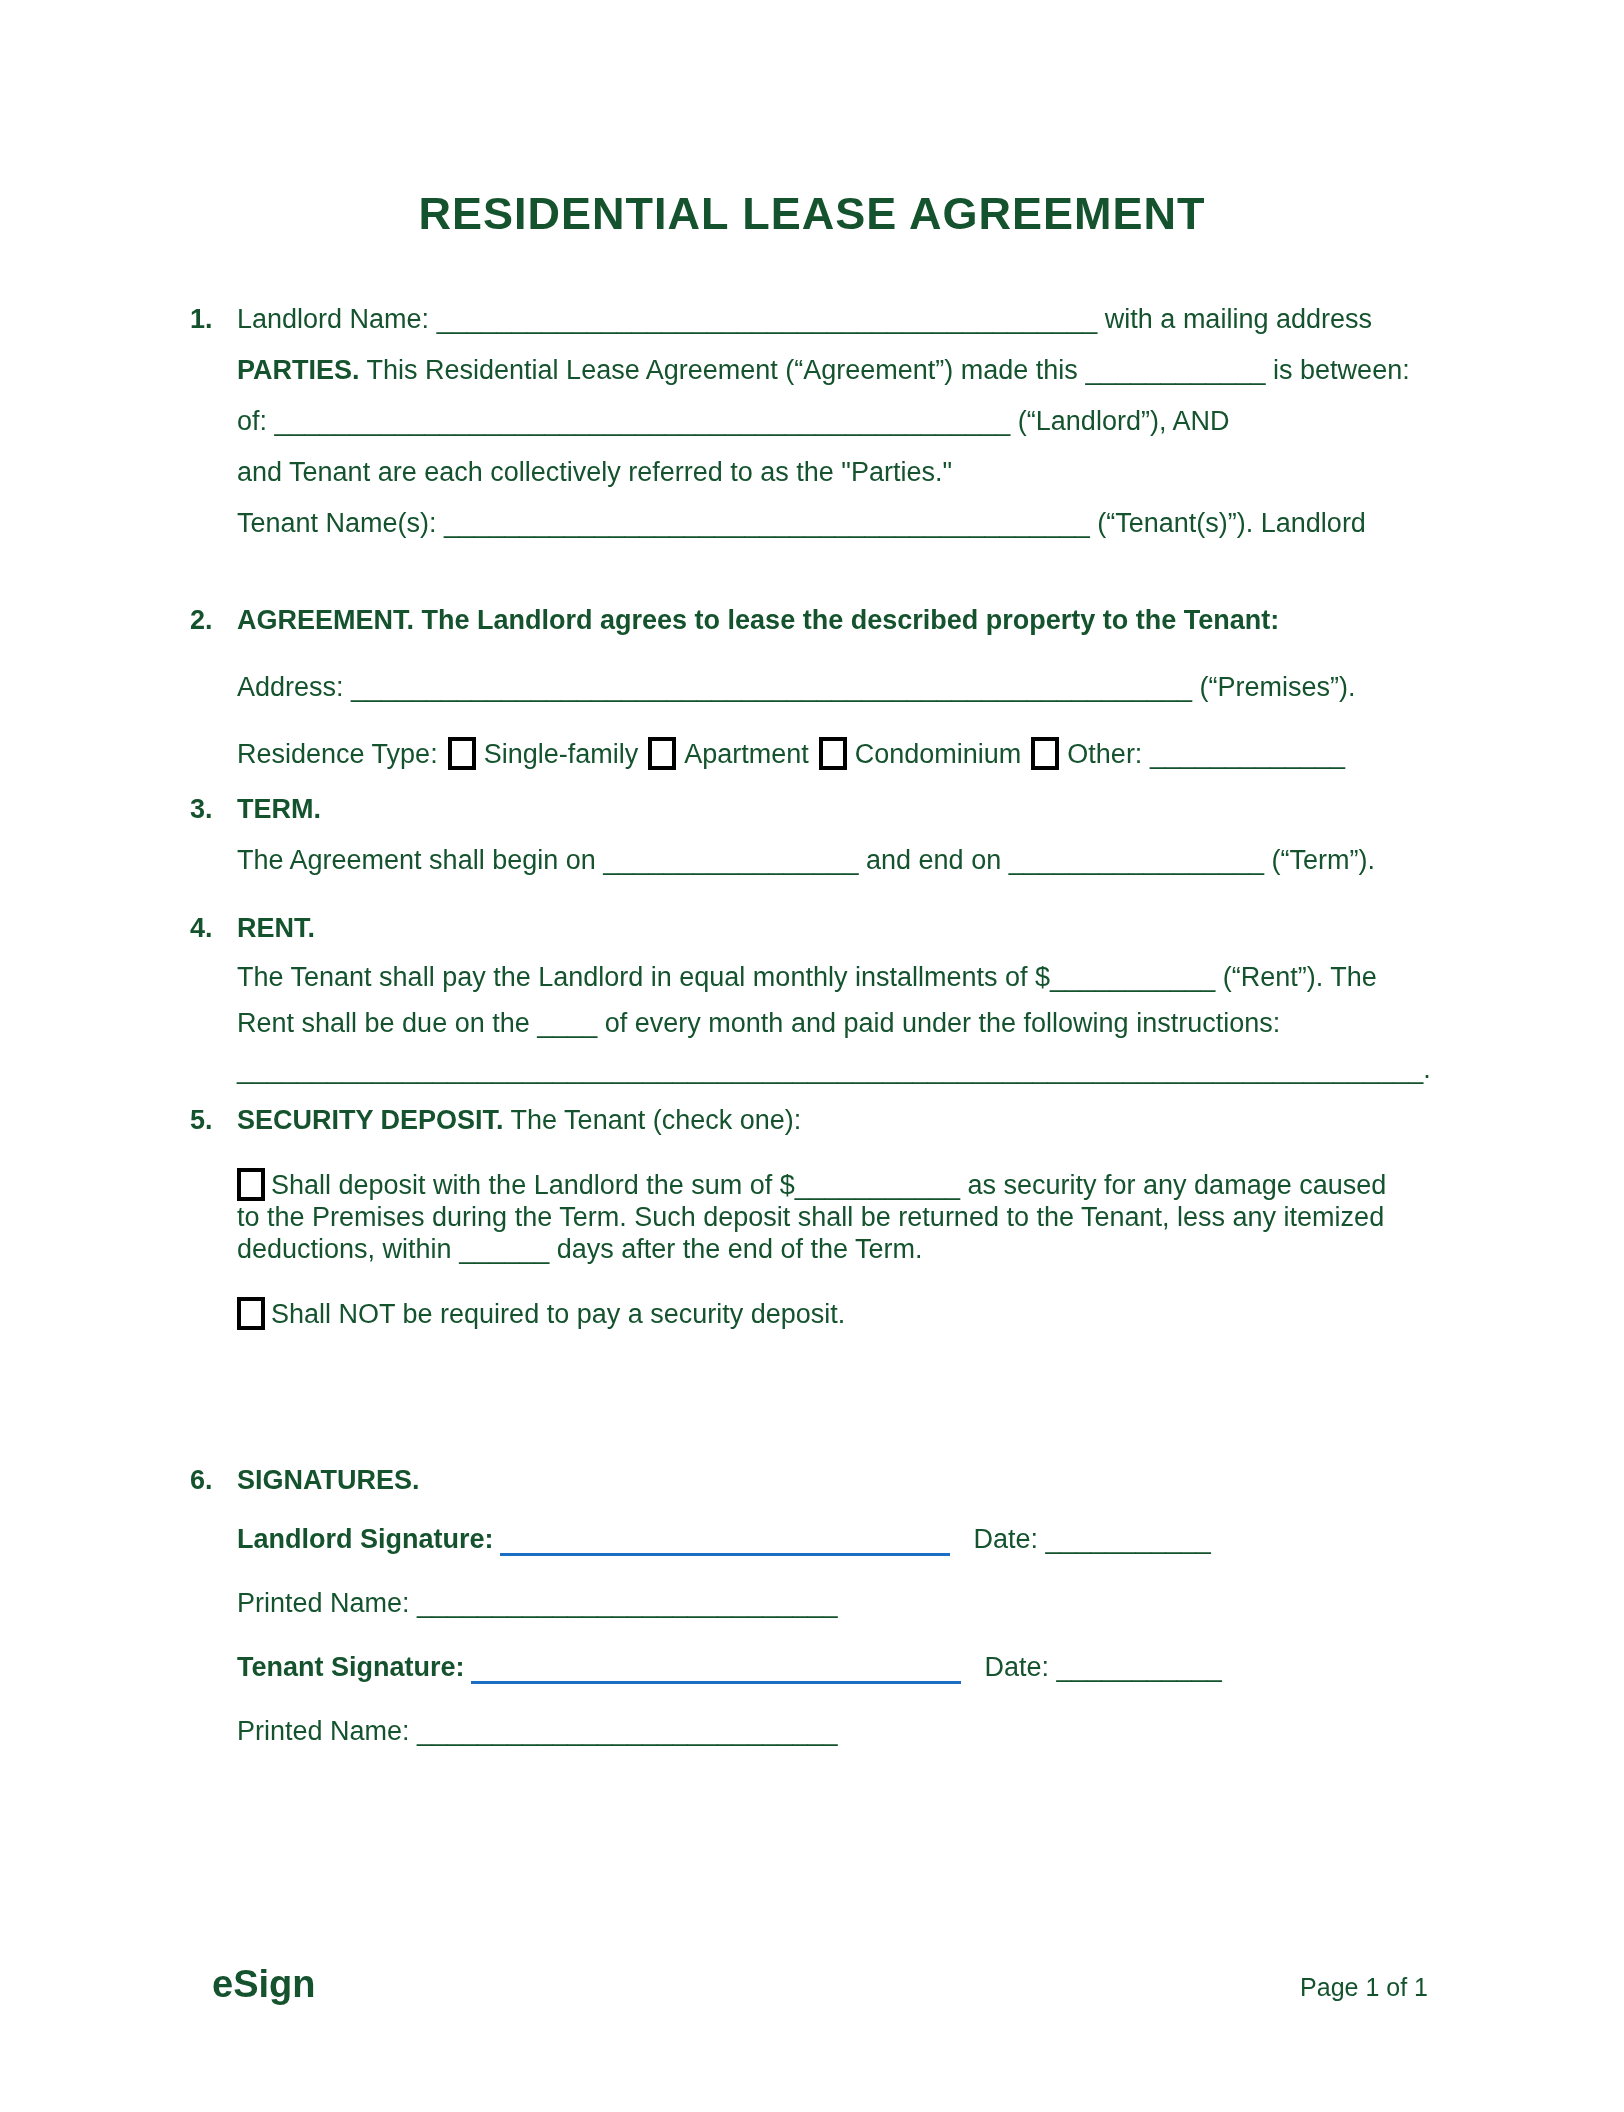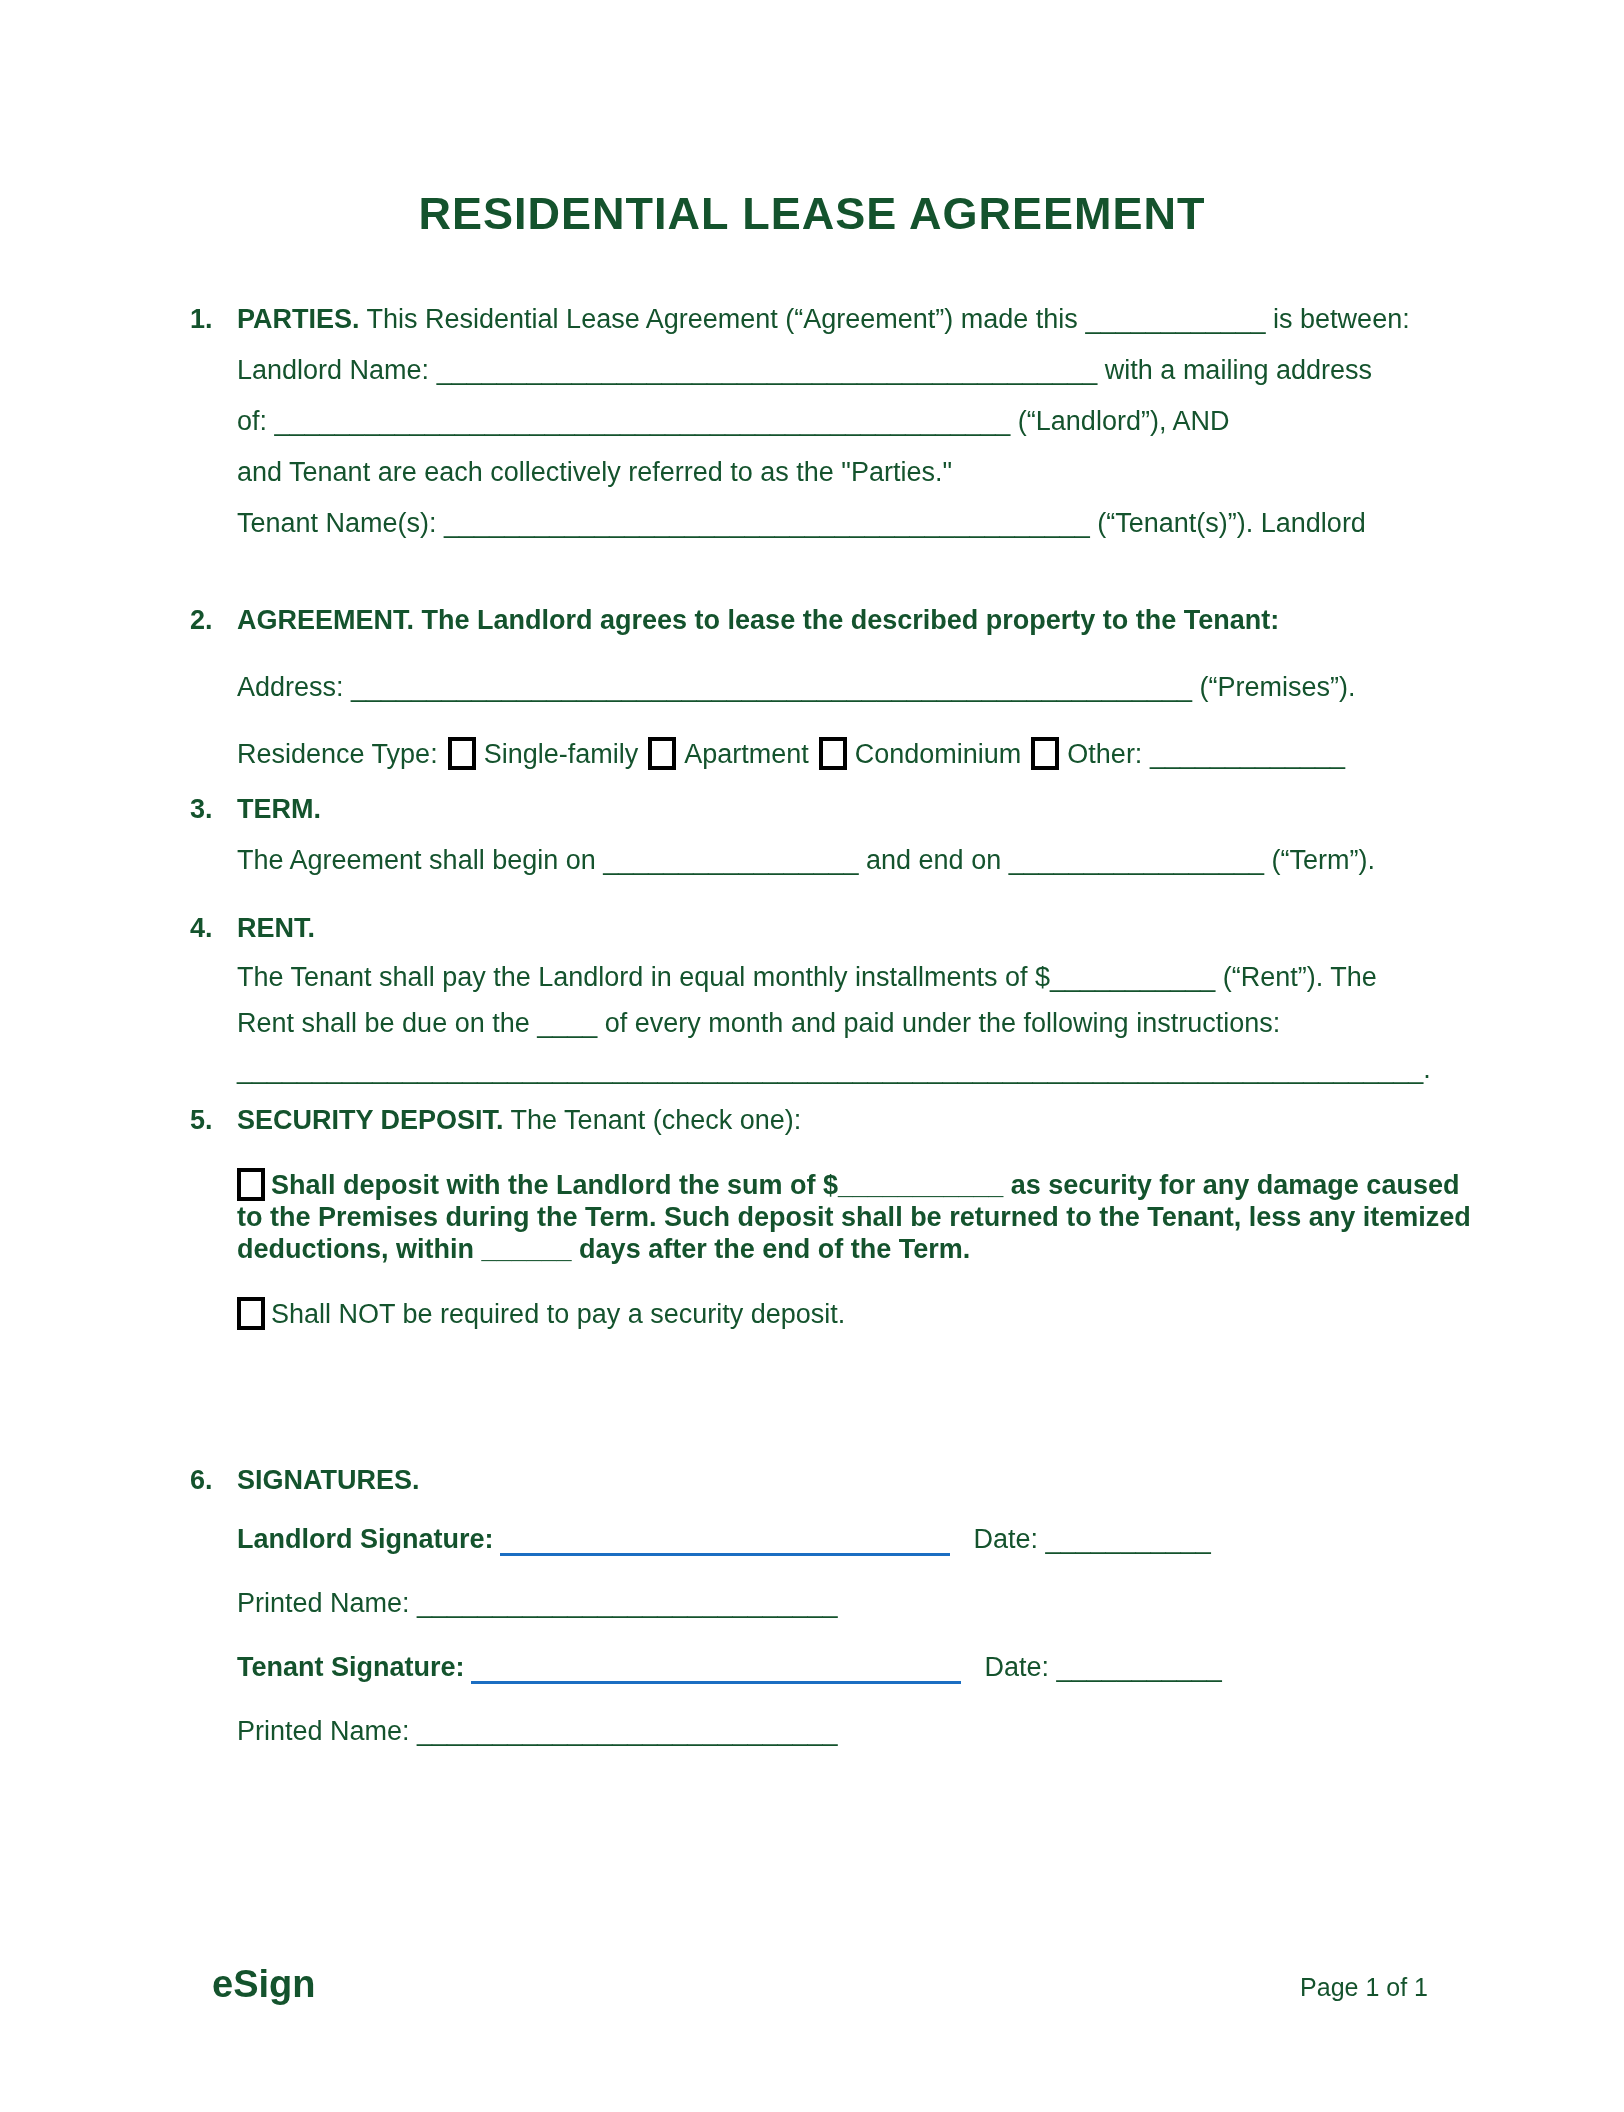--- a/index.html
+++ b/index.html
@@ -21,21 +21,21 @@
     font-weight:bold;
     letter-spacing:1px;
     line-height:52px;
   }
   .sec { position:absolute; left:190px; width:1260px; }
   .row { display:flex; align-items:flex-start; }
   .num { flex:none; width:47px; font-weight:bold; line-height:51px; white-space:pre; }
   .body { flex:1; min-width:0; }
   .line { white-space:pre; line-height:51px; }
   .line.lh46 { line-height:46px; }
-  .line.lh32 { line-height:32px;font-weight:bold; }
+  .line.lh32 { line-height:32px; }
   .b { font-weight:bold; }
   .mt16 { margin-top:16px; }
   .mt22 { margin-top:22px; }
   .mt24 { margin-top:24px; }
   .mt8  { margin-top:8px; }
   .mb13 { margin-bottom:13px; }
   .checkbox {
     display:inline-block;
     width:20px; height:25px;
     border:4px solid #000;
@@ -72,22 +72,22 @@
 <body>
 
 <div class="page">
 
   <div class="title">RESIDENTIAL LEASE AGREEMENT</div>
 
   <div class="sec" id="sec-parties">
     <div class="row">
       <div class="num">1.</div>
       <div class="body">
+        <div class="line"><span>Landlord Name: </span><span class="blank">____________________________________________</span><span> with a mailing address</span></div>
         <div class="line"><span class="b">PARTIES.</span><span> This Residential Lease Agreement (“Agreement”) made this </span><span class="blank">____________</span><span> is between:</span></div>
-        <div class="line"><span>Landlord Name: </span><span class="blank">____________________________________________</span><span> with a mailing address</span></div>
         <div class="line"><span>of: </span><span class="blank">_________________________________________________</span><span> (“Landlord”), AND</span></div>
         <div class="line">and Tenant are each collectively referred to as the "Parties."</div>
         <div class="line"><span>Tenant Name(s): </span><span class="blank">___________________________________________</span><span> (“Tenant(s)”). Landlord</span></div>
       </div>
     </div>
   </div>
 
   <div class="sec" id="sec-property">
     <div class="row">
       <div class="num">2.</div>

